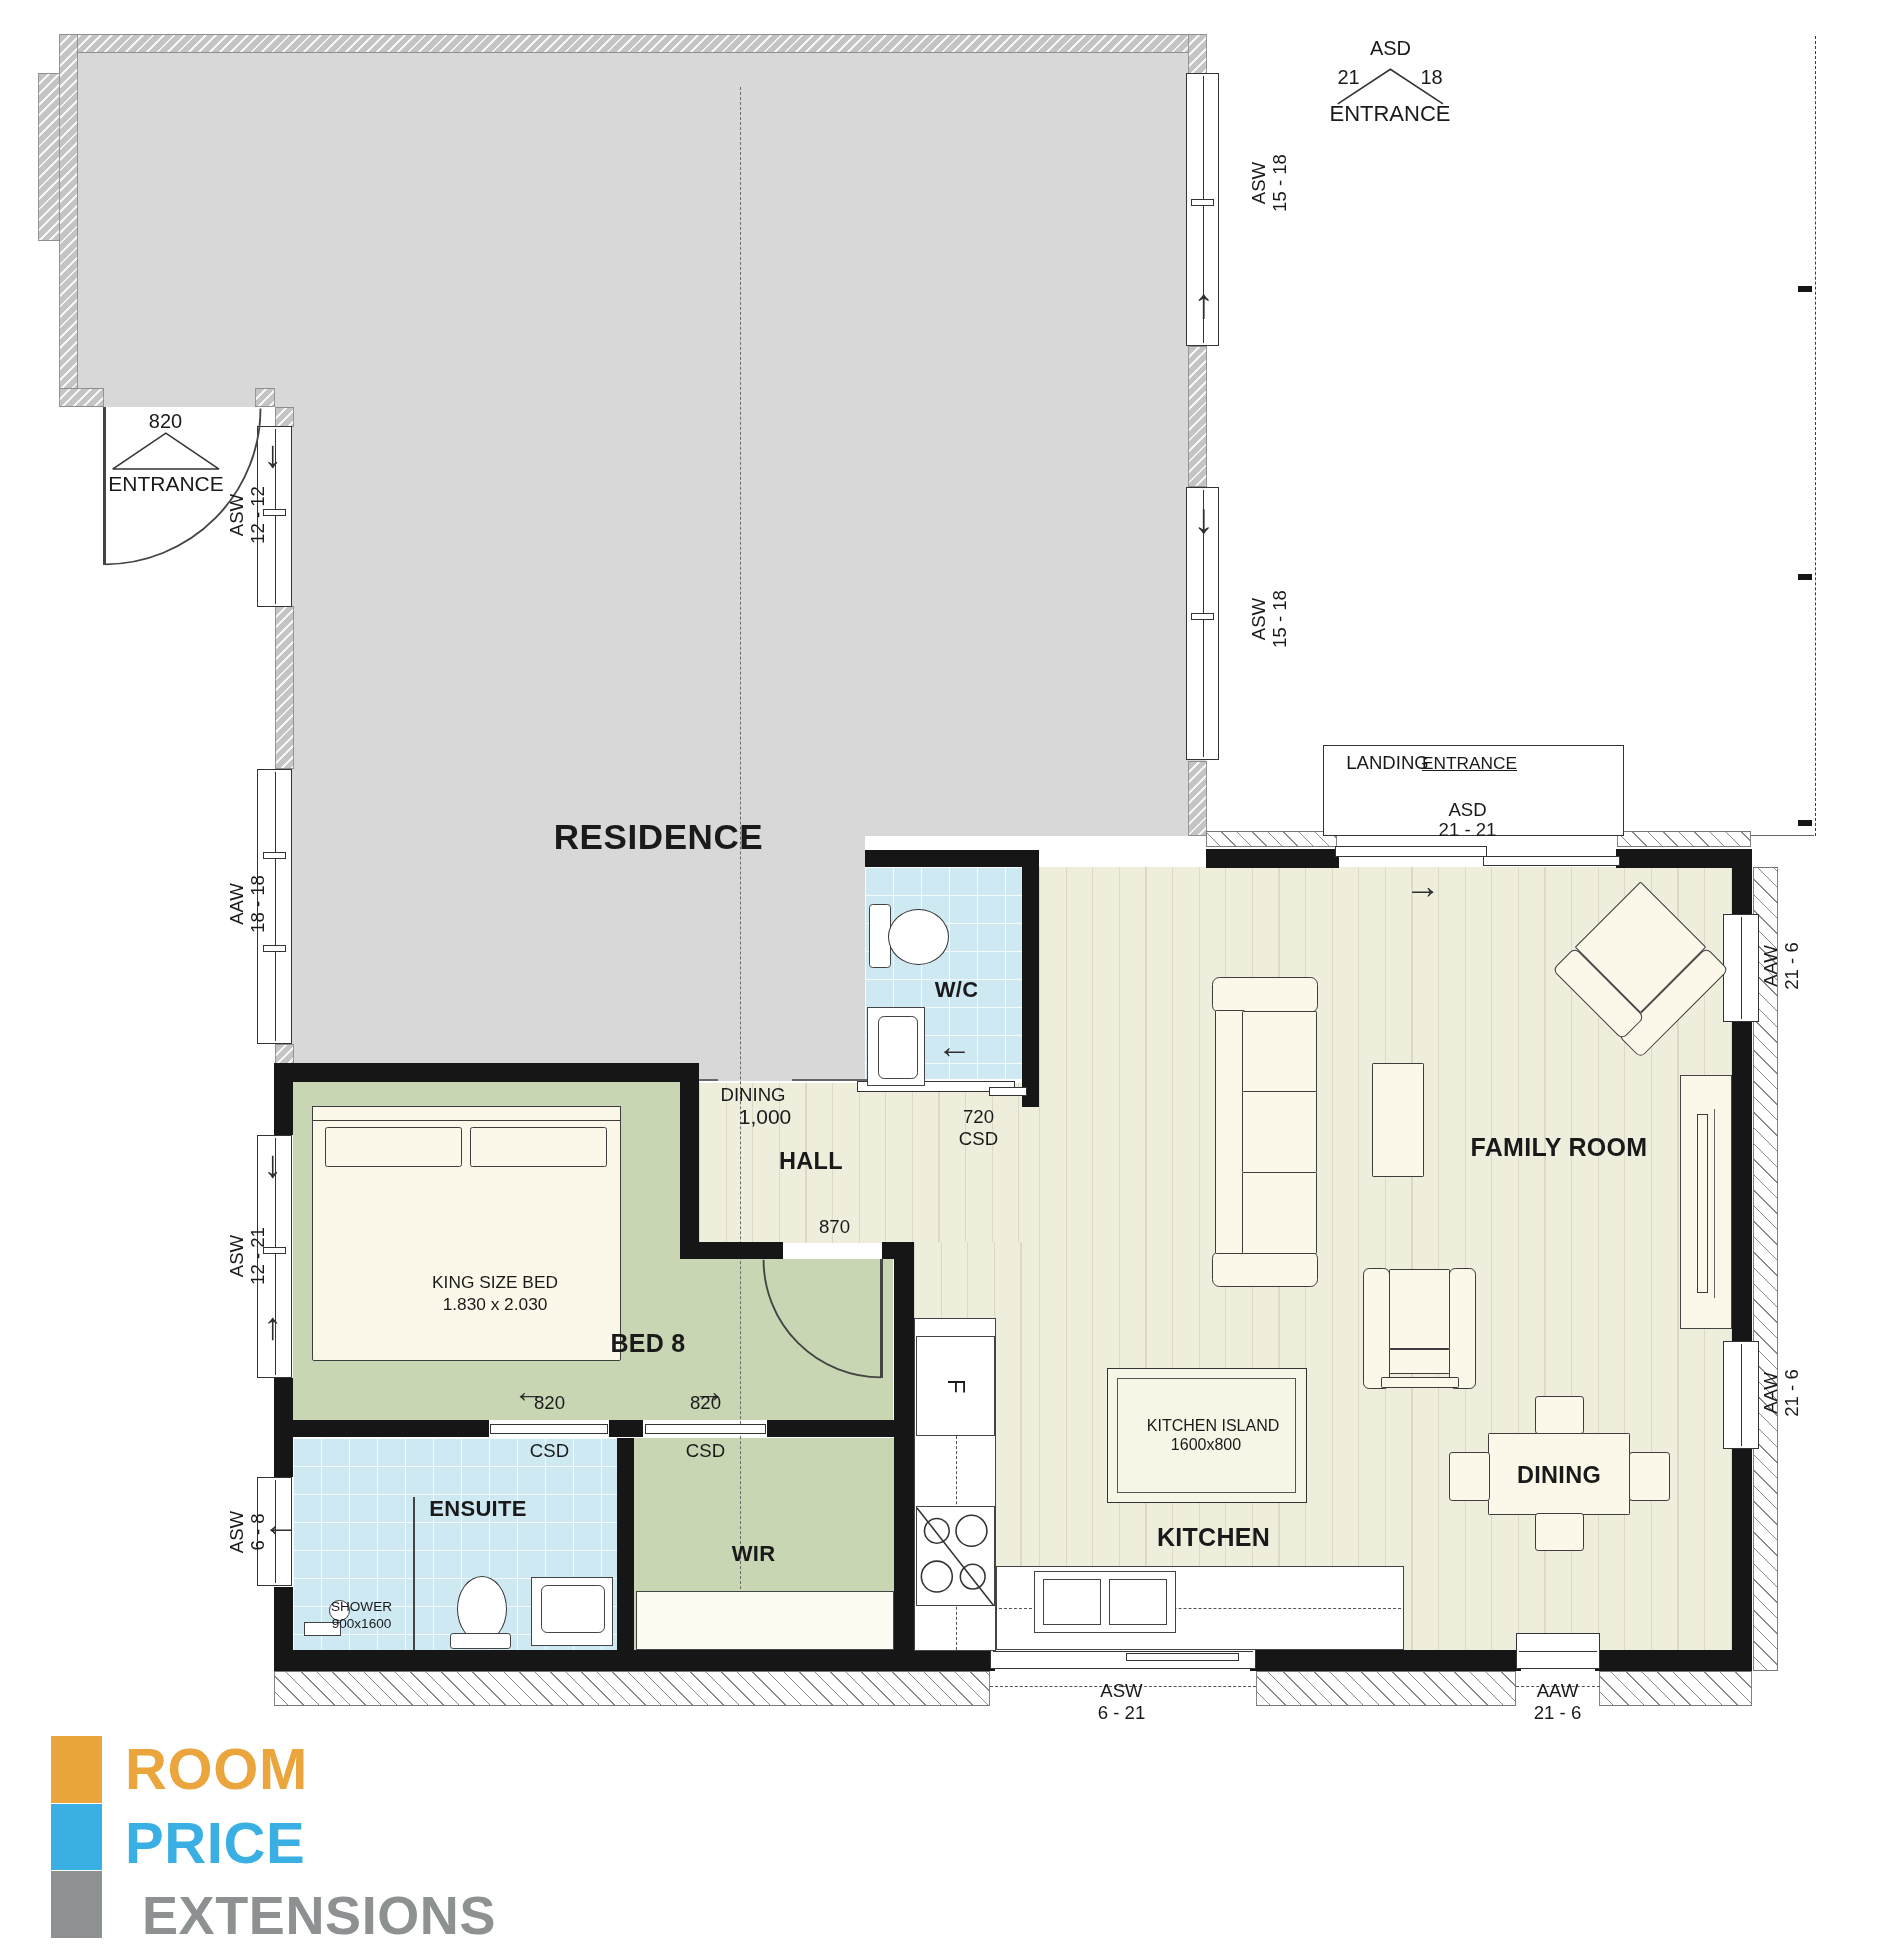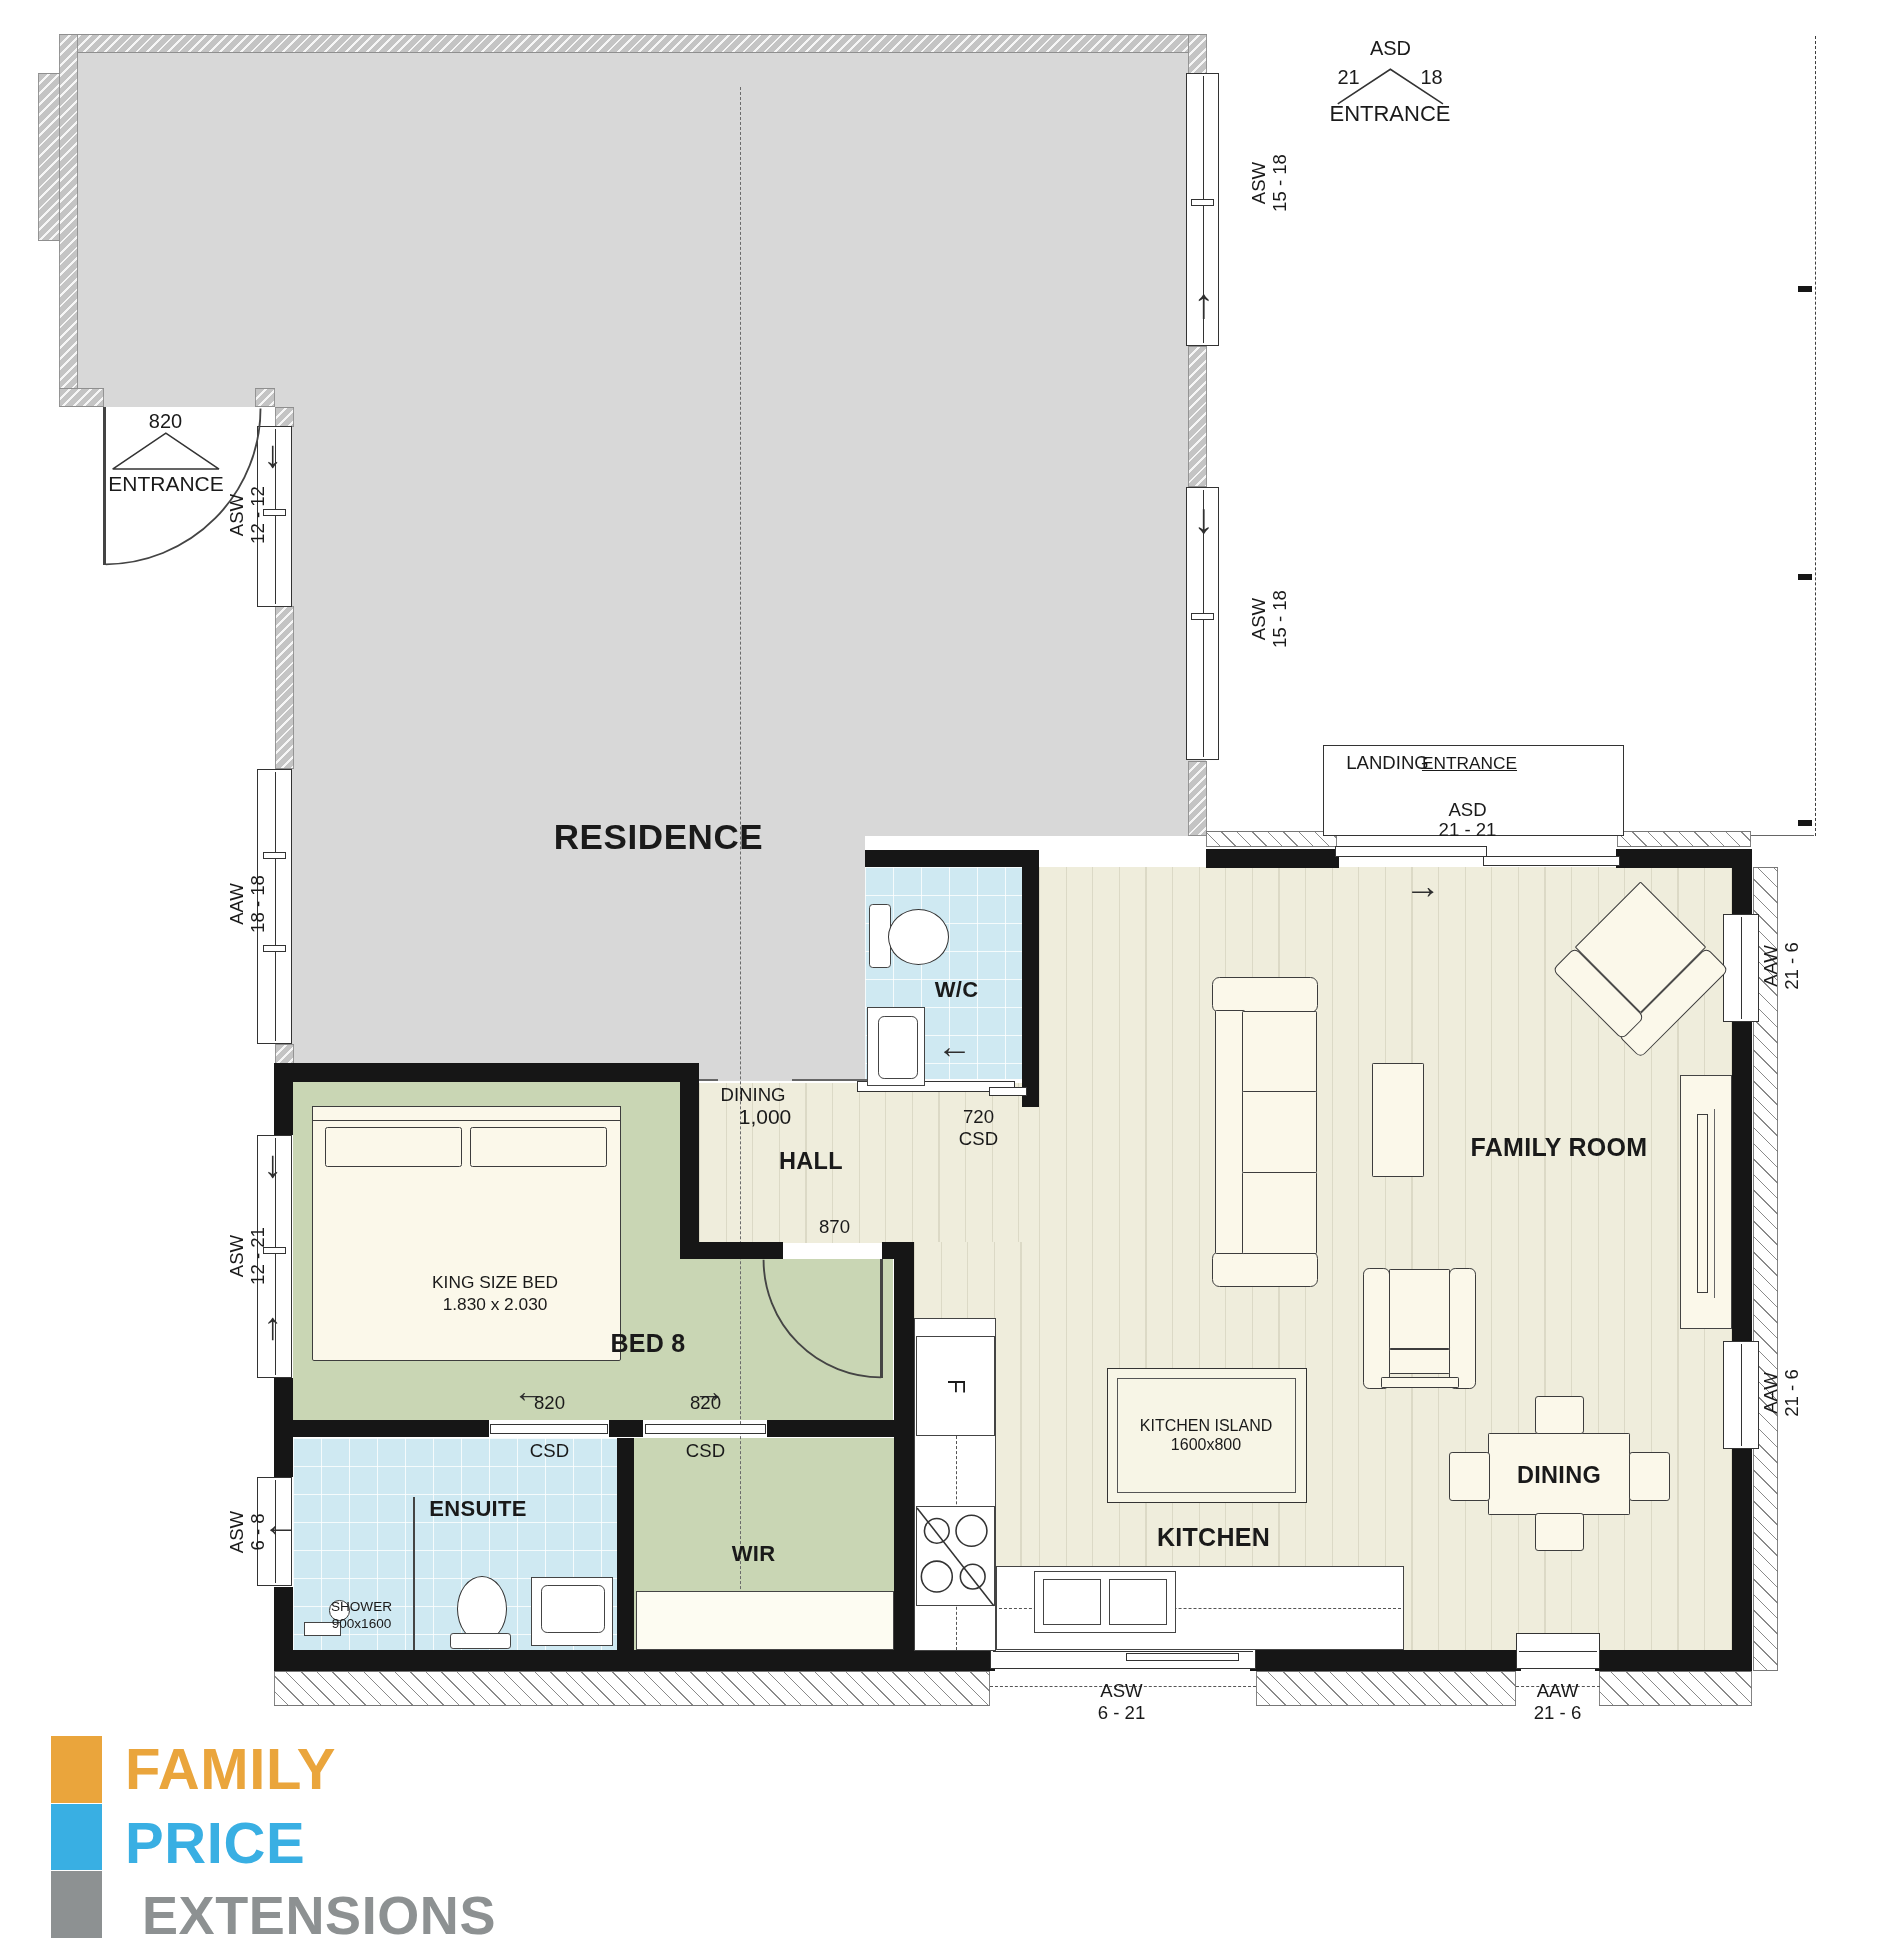--- a/index.html
+++ b/index.html
@@ -278,21 +278,21 @@
   <div class="lbl room" style="left:752px;top:1148px;width:118px;height:27px;font-size:23.5px;">HALL</div>
   <div class="lbl room" style="left:586px;top:1329px;width:124px;height:28.5px;font-size:25px;">BED 8</div>
   <div class="lbl room" style="left:410px;top:1495px;width:136px;height:27px;font-size:22px;">ENSUITE</div>
   <div class="lbl room" style="left:704px;top:1540px;width:99px;height:27px;font-size:22px;">WIR</div>
   <div class="lbl room" style="left:1136px;top:1523px;width:155px;height:28.5px;font-size:25px;">KITCHEN</div>
   <div class="lbl room" style="left:1491px;top:1461px;width:136px;height:28.5px;font-size:23.5px;">DINING</div>
   <div class="lbl room" style="left:1460px;top:1133px;width:198px;height:28.5px;font-size:25px;">FAMILY ROOM</div>
 
   <div class="lbl dim" style="left:396px;top:1272px;width:198px;height:21px;font-size:17.3px;">KING SIZE BED</div>
   <div class="lbl dim" style="left:396px;top:1294px;width:198px;height:21px;font-size:17.3px;">1.830 x 2.030</div>
-  <div class="lbl dim" style="left:1107px;top:1417px;width:198px;height:18.6px;font-size:16px;">KITCHEN ISLAND</div>
+  <div class="lbl dim" style="left:1107px;top:1417px;width:198px;height:18.6px;font-size:16px;padding-left:7px;">KITCHEN ISLAND</div>
   <div class="lbl dim" style="left:1107px;top:1436px;width:198px;height:18.6px;font-size:16px;">1600x800</div>
   <div class="lbl dim" style="left:309px;top:1598px;width:105px;height:16px;font-size:13.6px;">SHOWER</div>
   <div class="lbl dim" style="left:309px;top:1615px;width:105px;height:16px;font-size:13.6px;">900x1600</div>
   <div class="lbl dim" style="left:937px;top:1372px;width:37px;height:28.5px;font-size:23.5px;transform:rotate(90deg);">F</div>
 
   <div class="lbl dim" style="left:935px;top:1106px;width:87px;height:21px;font-size:18.6px;">720</div>
   <div class="lbl dim" style="left:935px;top:1128px;width:87px;height:21px;font-size:18.6px;">CSD</div>
   <div class="lbl dim" style="left:685px;top:1084px;width:136px;height:21px;font-size:18.6px;">DINING</div>
   <div class="lbl dim" style="left:697px;top:1106px;width:136px;height:21px;font-size:21px;">1,000</div>
   <div class="lbl dim" style="left:791px;top:1216px;width:87px;height:21px;font-size:18.6px;">870</div>
@@ -335,18 +335,18 @@
   </div>
 
   <div class="lbl dim" style="left:1066px;top:1680px;width:111px;height:21px;font-size:18.6px;">ASW</div>
   <div class="lbl dim" style="left:1066px;top:1702px;width:111px;height:21px;font-size:18.6px;">6 - 21</div>
   <div class="lbl dim" style="left:1502px;top:1680px;width:111px;height:21px;font-size:18.6px;">AAW</div>
   <div class="lbl dim" style="left:1502px;top:1702px;width:111px;height:21px;font-size:18.6px;">21 - 6</div>
 
   <div class="logo-sq" style="left:51px;top:1736px;height:67px;background:#EAA53C;"></div>
   <div class="logo-sq" style="left:51px;top:1804px;height:66px;background:#39AFE3;"></div>
   <div class="logo-sq" style="left:51px;top:1871px;height:67px;background:#8D9192;"></div>
-  <div class="logo-txt" style="left:125px;top:1740px;font-size:58px;color:#EAA53C;">FAMILY</div>
+  <div class="logo-txt" style="left:125px;top:1740px;font-size:58px;color:#EAA53C;">ROOM</div>
   <div class="logo-txt" style="left:125px;top:1814px;font-size:58px;color:#39AFE3;">PRICE</div>
   <div class="logo-txt" style="left:142px;top:1888px;font-size:54px;color:#8D9192;font-weight:600;">EXTENSIONS</div>
 
 </div>
 
 
 </body></html>

